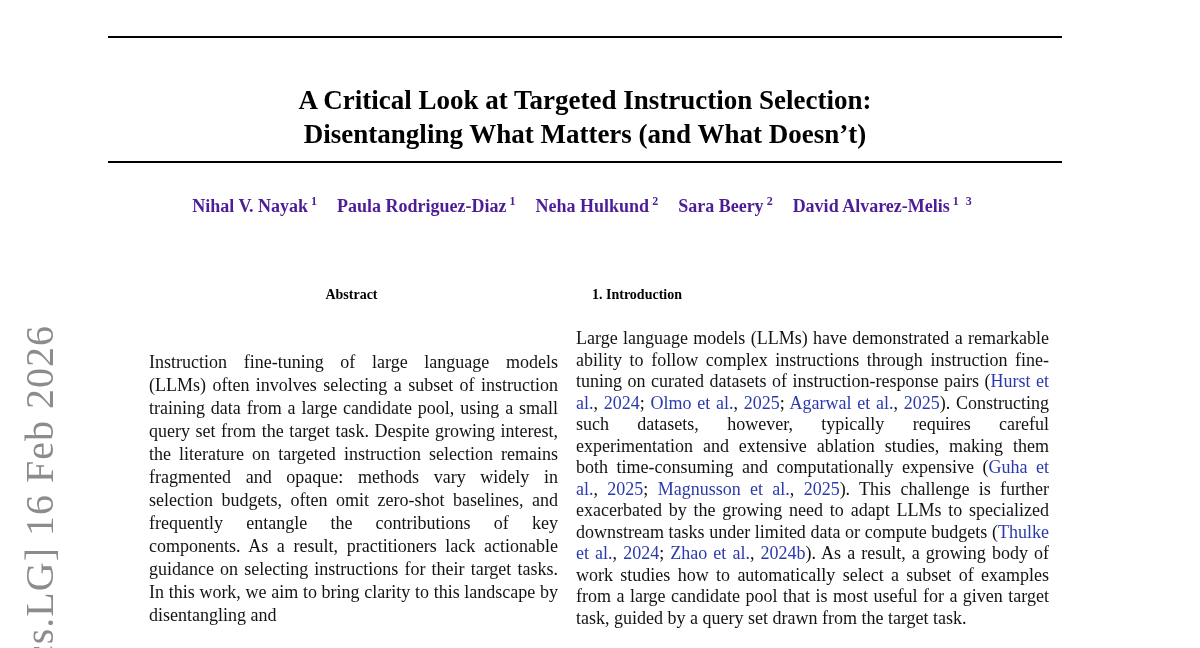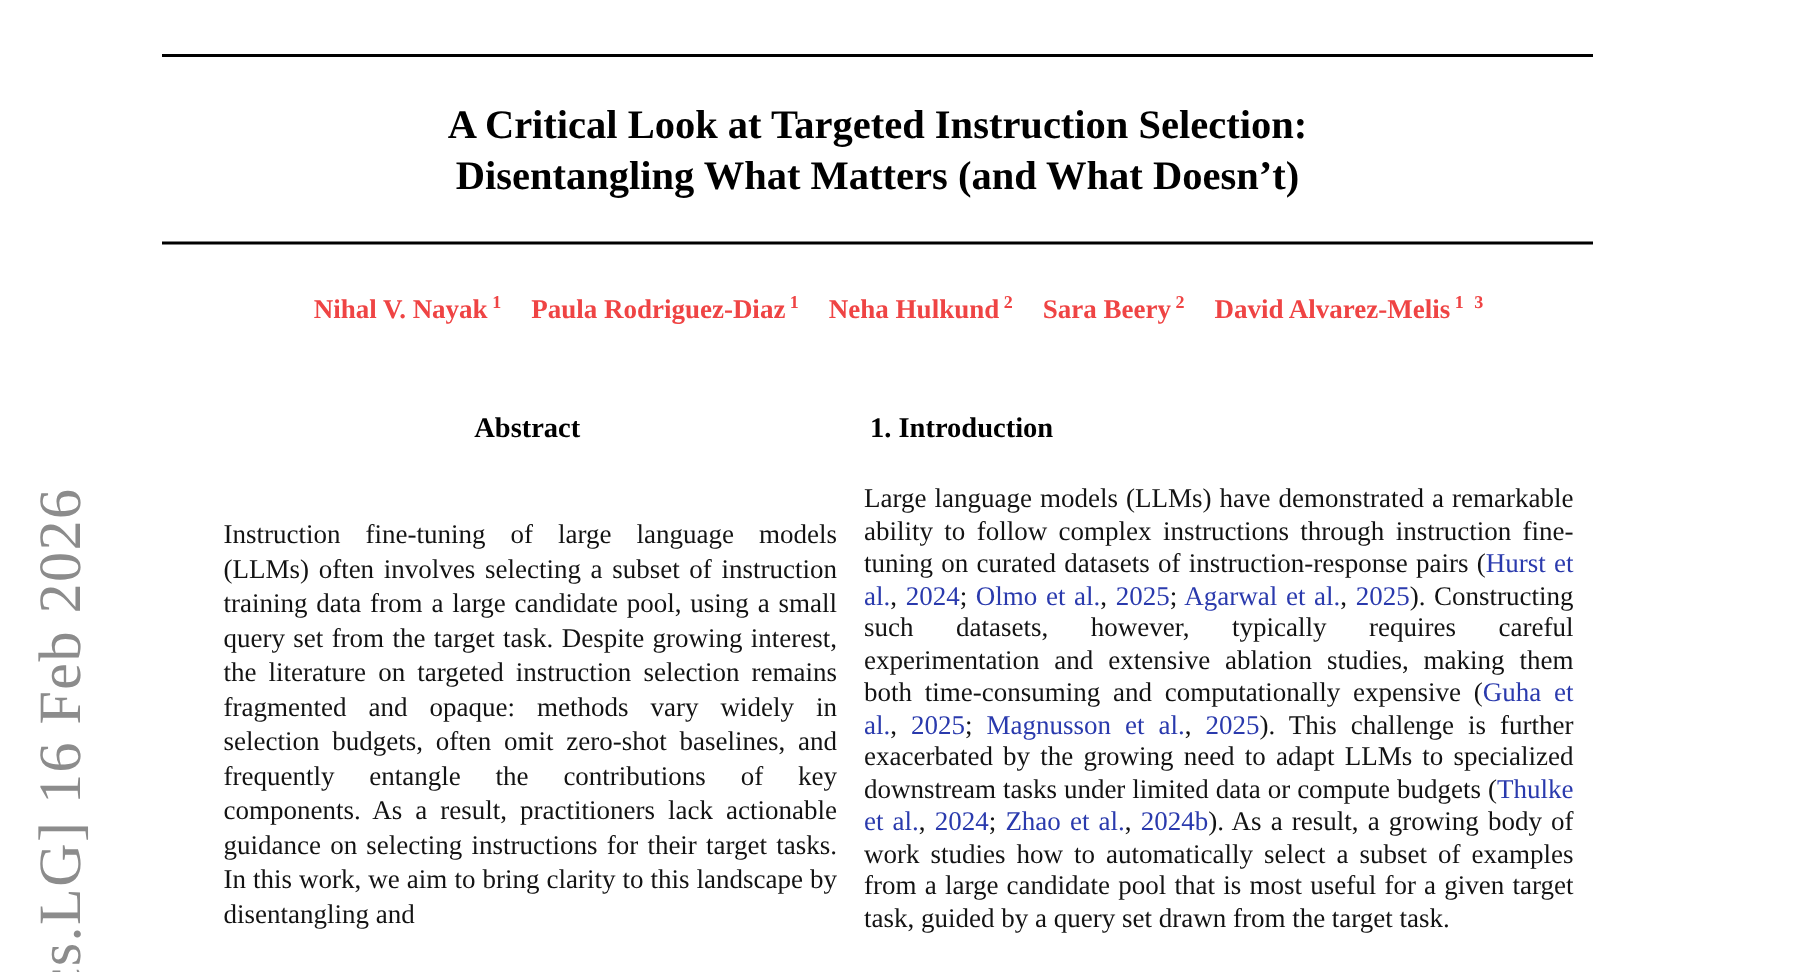--- a/index.html
+++ b/index.html
@@ -10,33 +10,33 @@
   .watermark{
     position:absolute;left:16px;top:663px;
     transform:rotate(-90deg);transform-origin:0 0;
     font-size:40px;color:#8c8c8c;white-space:nowrap;letter-spacing:1px;
     font-family:"Liberation Serif","DejaVu Serif",serif;
   }
   .rule{position:absolute;left:108px;width:954px;height:2px;background:#000000;}
   .rule-top{top:36px;}
   .rule-bottom{top:161px;}
   .title{
-    position:absolute;left:108px;top:66px;width:954px;margin:0;
+    position:absolute;left:108px;top:83px;width:954px;margin:0;
     text-align:center;font-size:27px;line-height:34px;font-weight:bold;color:#000000;
   }
   .authors{
-    position:absolute;left:73px;top:194px;width:1054px;text-align:center;
-    font-size:18px;font-weight:bold;color:#ef4444;white-space:nowrap;
+    position:absolute;left:56px;top:194px;width:1054px;text-align:center;
+    font-size:18px;font-weight:bold;color:#4c1d95;white-space:nowrap;
   }
   .author{margin:0 9px;}
   .author sup{font-size:12px;font-weight:bold;margin-left:3px;letter-spacing:2px;}
   .col{position:absolute;top:271px;}
   .col-left{left:145px;width:413px;}
   .col-right{left:576px;width:476px;}
-  .sec-heading{margin:4px;font-size:19px;font-weight:bold;color:#000000;}
+  .sec-heading{margin:16px;font-size:14px;font-weight:bold;color:#000000;}
   .abstract-heading{text-align:center;}
   .body-text{
     text-align:justify;font-size:18px;color:#131313;
     -webkit-hyphens:auto;hyphens:auto;
   }
   .abstract-text{margin:48px 0 0 4px;line-height:23px;}
   .intro-text{margin:25px 3px 0 0;line-height:21.5px;}
   .cite{color:#2a3aad;}
 </style>
 </head>

